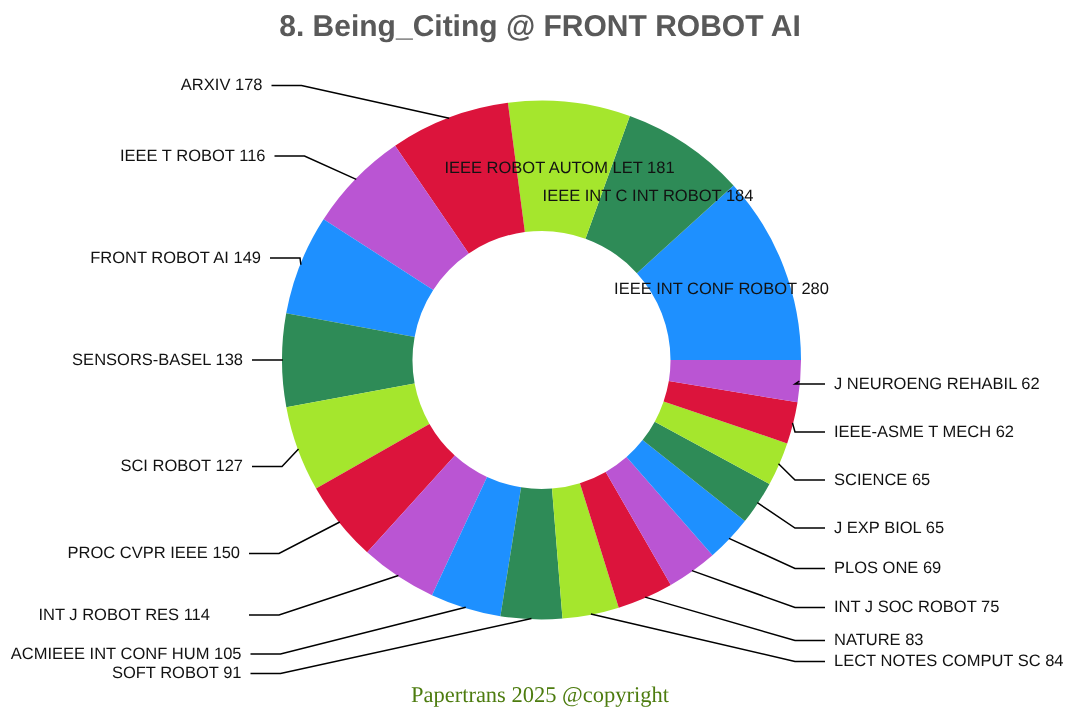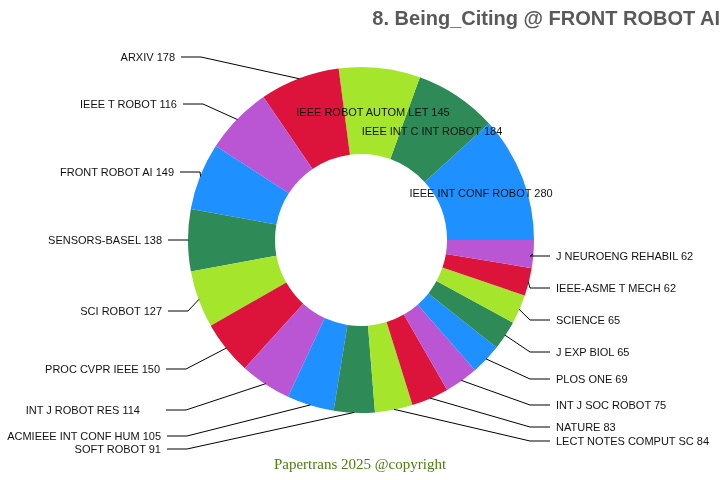--- a/index.html
+++ b/index.html
@@ -1,21 +1,21 @@
 <!DOCTYPE html>
 <html><head>
 <meta charset="utf-8">
 <style>
   html,body{margin:0;padding:0;background:#fff;}
   .screen{
     position:relative;width:720px;height:480px;background:#ffffff;
     overflow:hidden;font-family:"Liberation Sans",sans-serif;
   }
   .chart-title{
-    position:absolute;top:7px;left:0;width:720px;text-align:right;
+    position:absolute;top:7px;left:0;width:720px;text-align:center;
     font-size:20px;font-weight:bold;color:#595959;white-space:nowrap;
   }
   .seg-label{
     position:absolute;font-size:11px;line-height:16px;color:#121212;
     white-space:nowrap;
   }
   .seg-label.inside{transform:translate(-50%,-50%);}
   .footer-note{
     position:absolute;left:0;top:456px;width:720px;text-align:center;
     font-family:"Liberation Serif",serif;font-size:15px;color:#4d7c0f;
@@ -64,21 +64,21 @@
       <polyline points="550,379 530,379 486.0,358.9" fill="none" stroke="#000000" stroke-width="1"></polyline>
       <polyline points="550,352 530,352 504.9,335.1" fill="none" stroke="#000000" stroke-width="1"></polyline>
       <polyline points="550,320 530,320 519.0,309.2" fill="none" stroke="#000000" stroke-width="1"></polyline>
       <polyline points="550,288 530,288 528.3,281.9" fill="none" stroke="#000000" stroke-width="1"></polyline>
       <polyline points="550,256 530,256 532.9,254.1" fill="none" stroke="#000000" stroke-width="1"></polyline>
     </svg>
 
   <div id="labels">
       <div class="seg-label inside" style="left:481px;top:193px">IEEE INT CONF ROBOT 280</div>
       <div class="seg-label inside" style="left:432px;top:131px">IEEE INT C INT ROBOT 184</div>
-      <div class="seg-label inside" style="left:373px;top:112px">IEEE ROBOT AUTOM LET 145</div>
+      <div class="seg-label inside" style="left:373px;top:112px">IEEE ROBOT AUTOM LET 181</div>
       <div class="seg-label" style="right:545px;top:49px">ARXIV 178</div>
       <div class="seg-label" style="right:543px;top:96px">IEEE T ROBOT 116</div>
       <div class="seg-label" style="right:546px;top:164px">FRONT ROBOT AI 149</div>
       <div class="seg-label" style="right:558px;top:232px">SENSORS-BASEL 138</div>
       <div class="seg-label" style="right:558px;top:303px">SCI ROBOT 127</div>
       <div class="seg-label" style="right:560px;top:361px">PROC CVPR IEEE 150</div>
       <div class="seg-label" style="right:580px;top:402px">INT J ROBOT RES 114</div>
       <div class="seg-label" style="right:559px;top:428px">ACMIEEE INT CONF HUM 105</div>
       <div class="seg-label" style="right:559px;top:441px">SOFT ROBOT 91</div>
       <div class="seg-label" style="left:556px;top:433px">LECT NOTES COMPUT SC 84</div>

